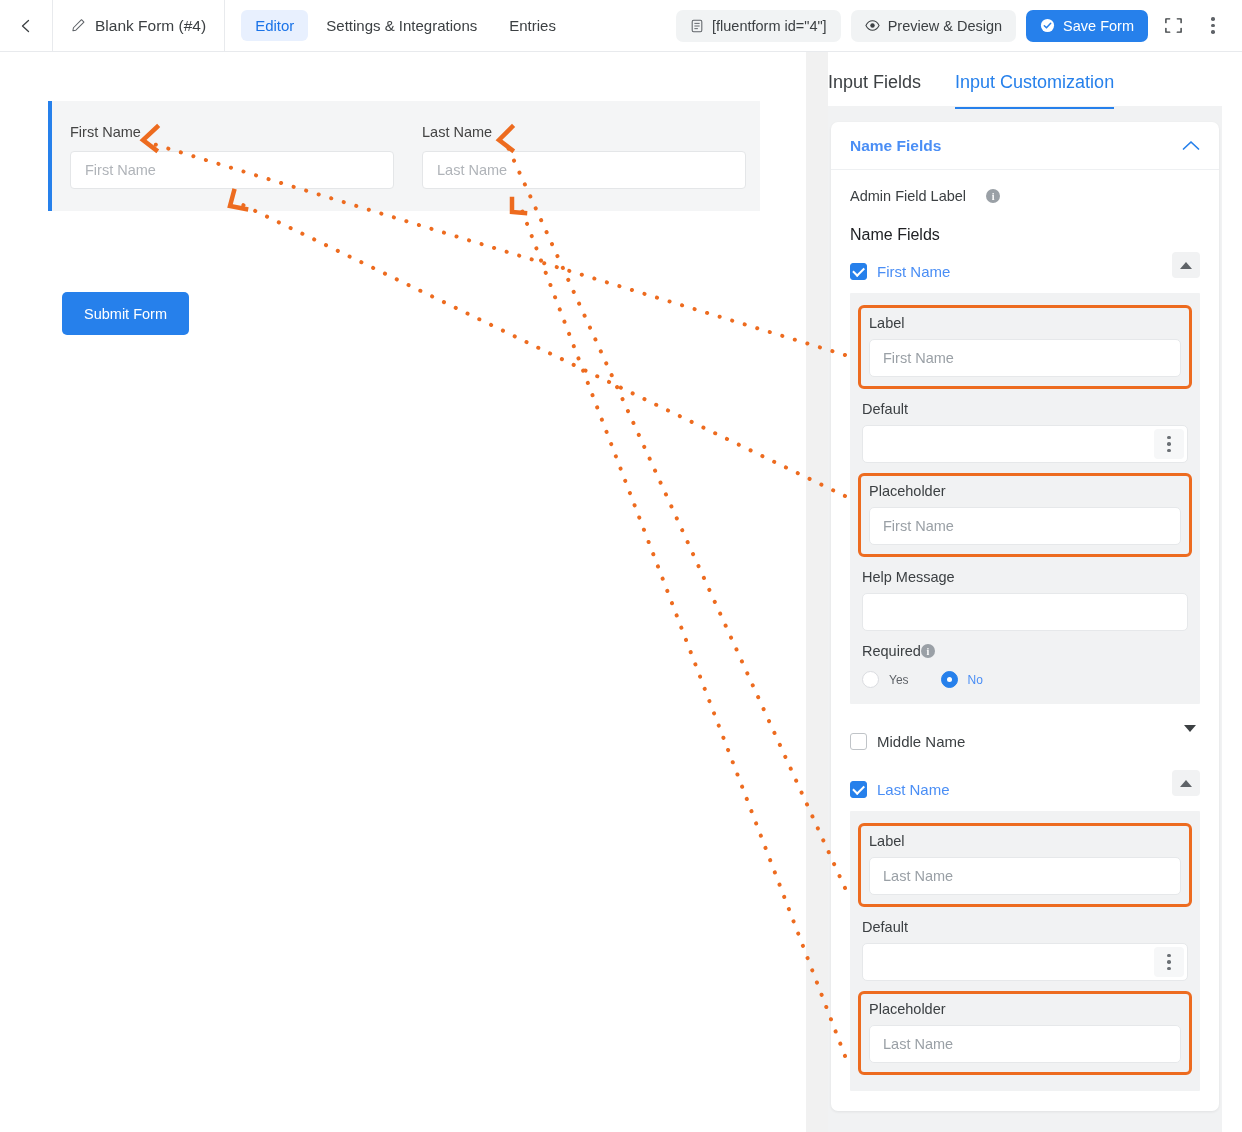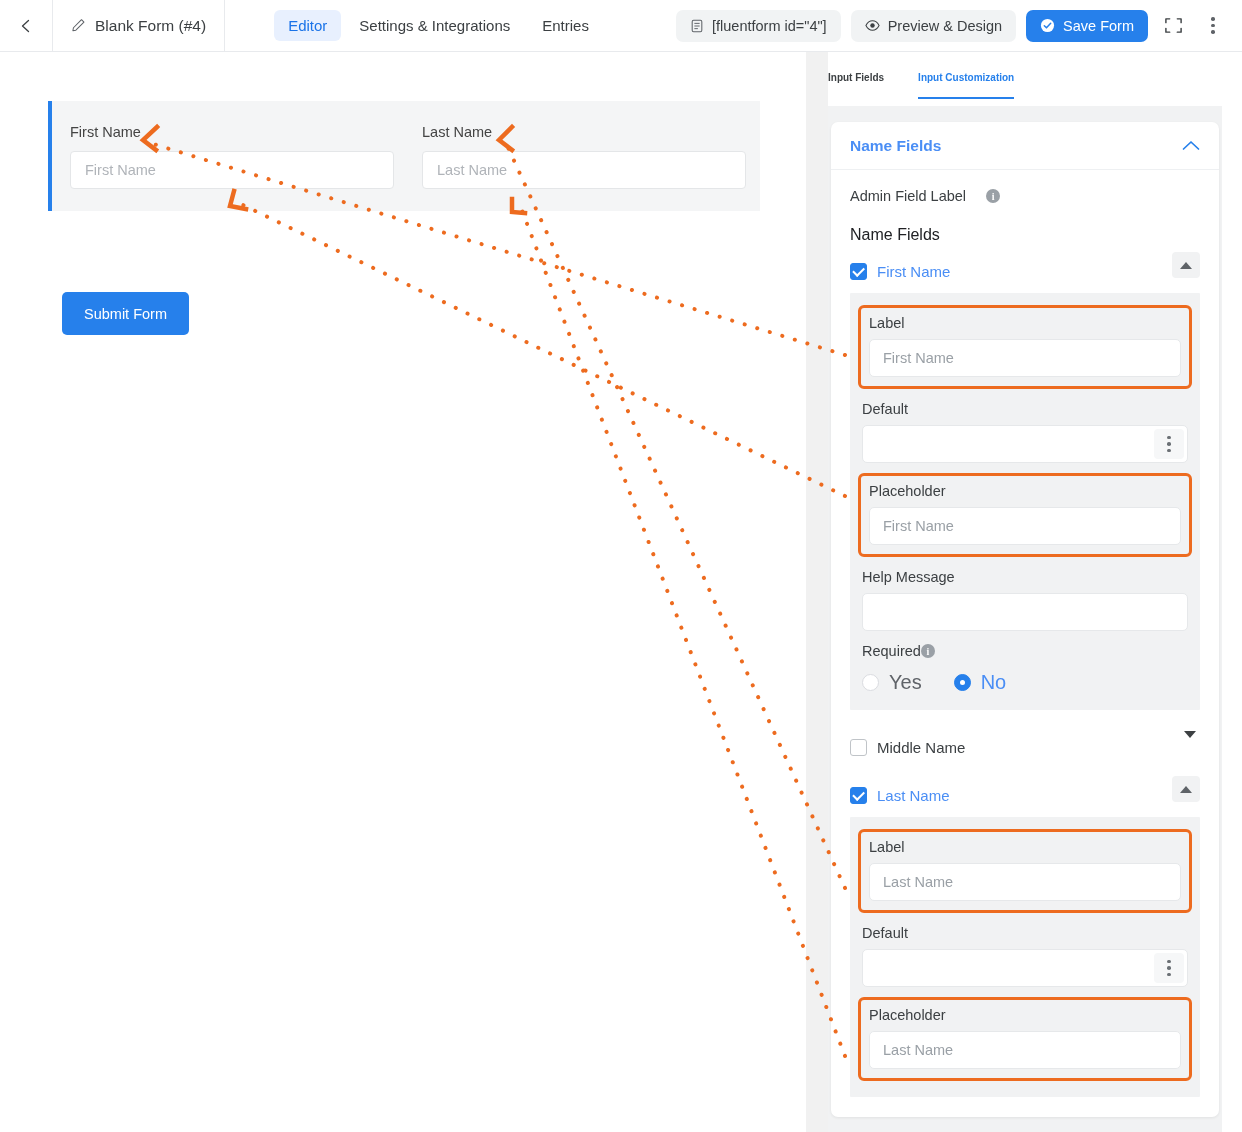--- a/index.html
+++ b/index.html
@@ -30,21 +30,21 @@
   .form-title {
     display:flex; align-items:center; gap:9px;
     padding:12px 18px; height:52px; color:#3c4043; font-size:15.5px;
     white-space:nowrap;
   }
   .tabs { display:flex; align-items:center; gap:4px; margin-left:16px; }
   .tab {
     padding:7px 14px; border-radius:6px; font-size:15px; color:#3c4043;
     cursor:pointer; white-space:nowrap;
   }
-  .tab.active { background:#e8f0fe; color:#1a73e8;margin-left:33px; }
+  .tab.active { background:#e8f0fe; color:#1a73e8; }
   .top-right { margin-left:auto; display:flex; align-items:center; gap:10px; padding-right:14px; }
   .pill {
     display:flex; align-items:center; gap:8px;
     background:#f1f3f4; border-radius:7px; padding:8px 14px;
     font-size:14.5px; color:#3c4043; cursor:pointer; white-space:nowrap;
   }
   .pill.primary { background:#2680eb; color:#fff; }
   .icon-btn { width:30px; height:30px; display:flex; align-items:center; justify-content:center; cursor:pointer; color:#5f6368;}
   .dots-v { display:flex; flex-direction:column; gap:3px; align-items:center; }
   .dots-v i { width:3.5px; height:3.5px; border-radius:50%; background:#5f6368; display:block; }
@@ -81,23 +81,22 @@
   #panel {
     position:absolute; left:828px; top:52px; width:394px; height:1080px;
     background:#f1f2f3;
   }
   #panel-right-edge { position:absolute; left:1222px; top:52px; width:20px; height:1080px; background:#ffffff; }
   .panel-tabs {
     height:54px; background:#fff; display:flex; align-items:flex-start; gap:34px;
     padding:20px 0 0 0; padding-left:0;
   }
   .ptab {
-    font-size:10px; color:#3c4043; cursor:pointer; padding-bottom:14px;
+    font-size:18px; color:#3c4043; cursor:pointer; padding-bottom:14px;
     white-space:nowrap;
-    font-weight:bold;
   }
   .ptab.active { color:#2680eb; border-bottom:2px solid #2680eb; }
 
   .card {
     position:absolute; left:3px; top:70px; width:388px;
     background:#fff; border-radius:7px; box-shadow:0 1px 3px rgba(0,0,0,.07);
     overflow:hidden;
   }
   .card-head {
     height:48px; display:flex; align-items:center; justify-content:space-between;
@@ -155,21 +154,21 @@
     position:absolute; right:3px; top:3px; width:30px; height:30px; border-radius:4px;
     background:#f6f7f8; display:flex; align-items:center; justify-content:center; cursor:pointer;
   }
   .dots-box .dots-v i { background:#6b7075; }
 
   .radios { display:flex; align-items:center; gap:32px; margin-top:12px; }
   .radio { display:flex; align-items:center; gap:10px; cursor:pointer; }
   .rb { width:17px;height:17px;border-radius:50%;background:#fff;border:1px solid #dadce0; flex:none;}
   .rb.on { background:#2680eb; border-color:#2680eb; display:flex; align-items:center; justify-content:center;}
   .rb.on:after { content:""; width:5px;height:5px;border-radius:50%;background:#fff; }
-  .rlabel { font-size:20px; color:#5f6368; }
+  .rlabel { font-size:12px; color:#5f6368; }
   .rlabel.sel { color:#4a8ef5; }
 
   
   #arrows { position:absolute; left:0; top:0; width:1242px; height:1132px; pointer-events:none; z-index:20; }
 </style>
 </head>
 <body>
 
 <div id="topbar">
   <div class="back-btn">

